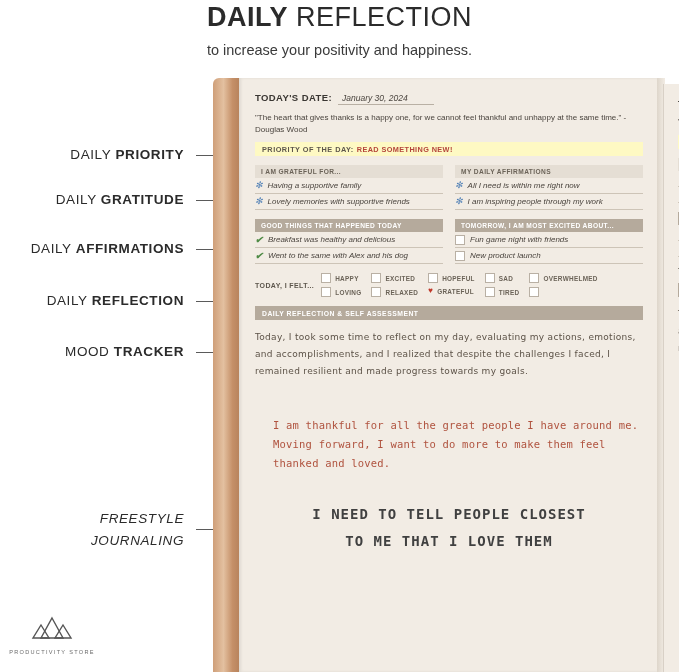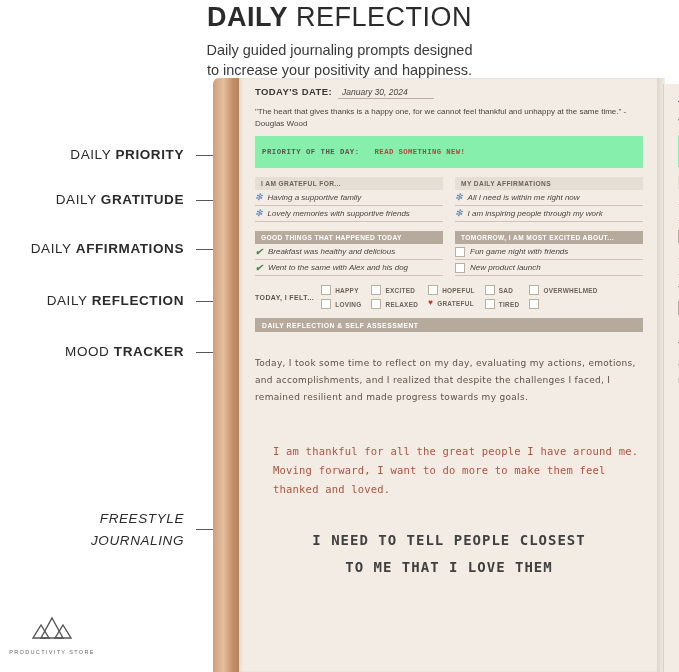--- a/index.html
+++ b/index.html
@@ -96,21 +96,21 @@
   }
   .page-edge {
     position: absolute;
     left: 444px; top: 0; width: 8px; height: 594px;
     background: linear-gradient(to right,#ded6cb,#f2ece4);
   }
 
   
   .content {
     position: absolute;
-    left: 16px; top: 8px; width: 388px;
+    left: 16px; top: 14px; width: 388px;
     font-size: 8.2px;
     color: #3a3632;
   }
   .content2 {
     position: absolute;
     left: 14px; top: 14px; width: 212px;
     font-size: 8.2px;
     color: #3a3632;
   }
   .row-date {
@@ -126,33 +126,32 @@
     font-style: italic;
   }
   .quote {
     margin-top: 7px;
     font-size: 8px;
     line-height: 11.5px;
     color: #4a443e;
   }
   .bar {
     margin-top: 7px;
-    background: #86efac;
-    height: 32px;
+    background: #fef9c3;
+    height: 14px;
     display: flex; align-items: center;
     padding: 0 7px;
     font-size: 7.3px;
     letter-spacing: 0.5px;
     color: #5d564c;
     font-weight: bold;
     box-sizing: border-box;
-    font-family: Liberation Mono, monospace;
   }
   .bar .pri-val {
-    color: #b4453a; font-weight: bold; margin-left: 15px; letter-spacing: 0.4px;
+    color: #b4453a; font-weight: bold; margin-left: 3px; letter-spacing: 0.4px;
   }
   .two-col {
     display: flex; gap: 12px; margin-top: 9px;
   }
   .col { flex: 1; }
   .sub-bar {
     background: #e5ded4;
     height: 13px;
     display: flex; align-items: center;
     padding: 0 6px;
@@ -199,21 +198,21 @@
     height: 14px;
     display: flex; align-items: center;
     padding: 0 7px;
     font-size: 6.8px;
     letter-spacing: 0.5px;
     color: #ffffff;
     font-weight: bold;
     box-sizing: border-box;
   }
   .hand-1 {
-    margin-top: 23px;
+    margin-top: 9px;
     font-size: 9px;
     line-height: 17px;
     color: #5c5247;
     font-family: "DejaVu Sans", sans-serif;
     letter-spacing: 0.3px;
   }
   .hand-2 {
     margin-top: 36px;
     font-size: 10.5px;
     line-height: 19px;
@@ -245,21 +244,20 @@
 </style>
 </head>
 <body>
 
 <div class="header">
   <div class="title">
     <span class="bold">DAILY</span>
     <span class="light">REFLECTION</span>
   </div>
   <div class="subtitle">
-    <div>Daily guided journaling prompts designed</div>
     <div>to increase your positivity and happiness.</div>
   </div>
 </div>
 
 <div class="callout" style="left:60px; top:147px; width:124px;">
   <span class="l">DAILY </span><span class="b">PRIORITY</span>
 </div>
 <div class="callout" style="left:40px; top:192px; width:144px;">
   <span class="l">DAILY </span><span class="b">GRATITUDE</span>
 </div>

